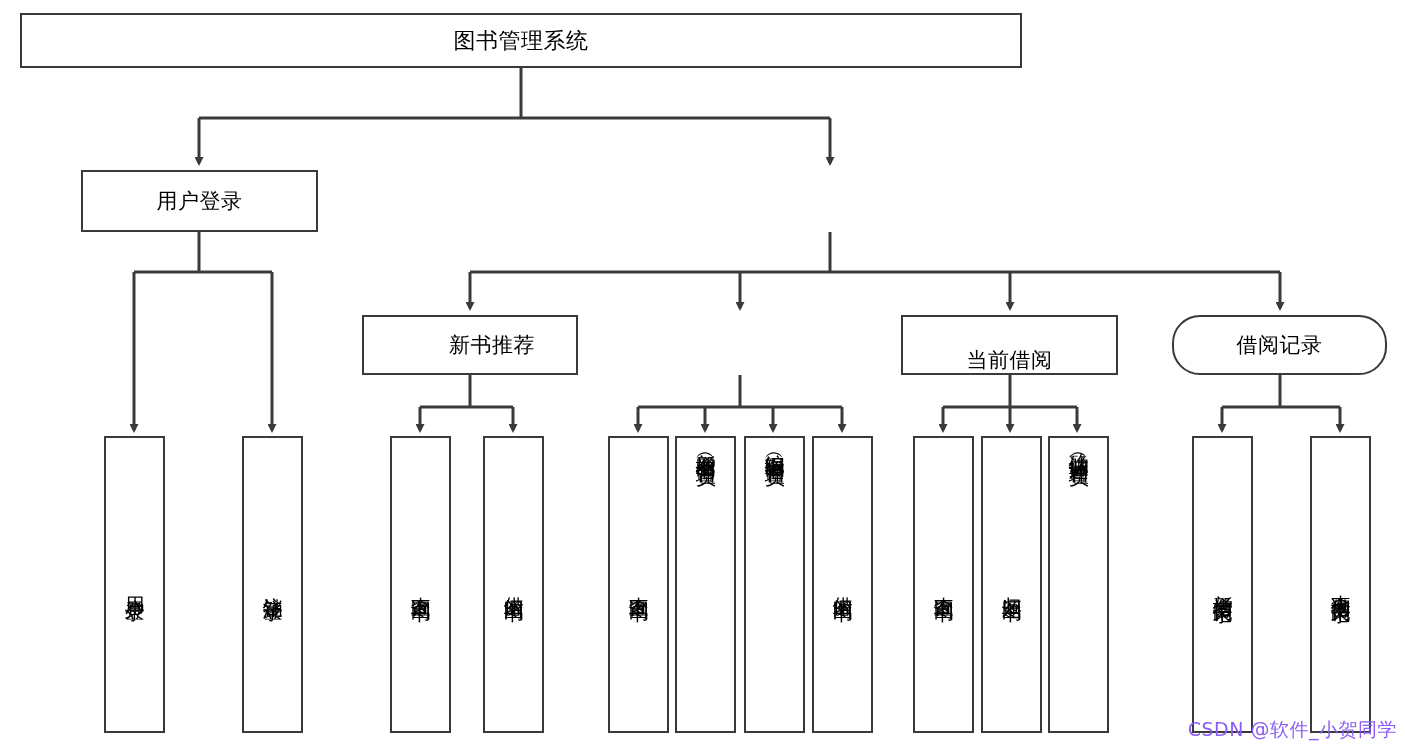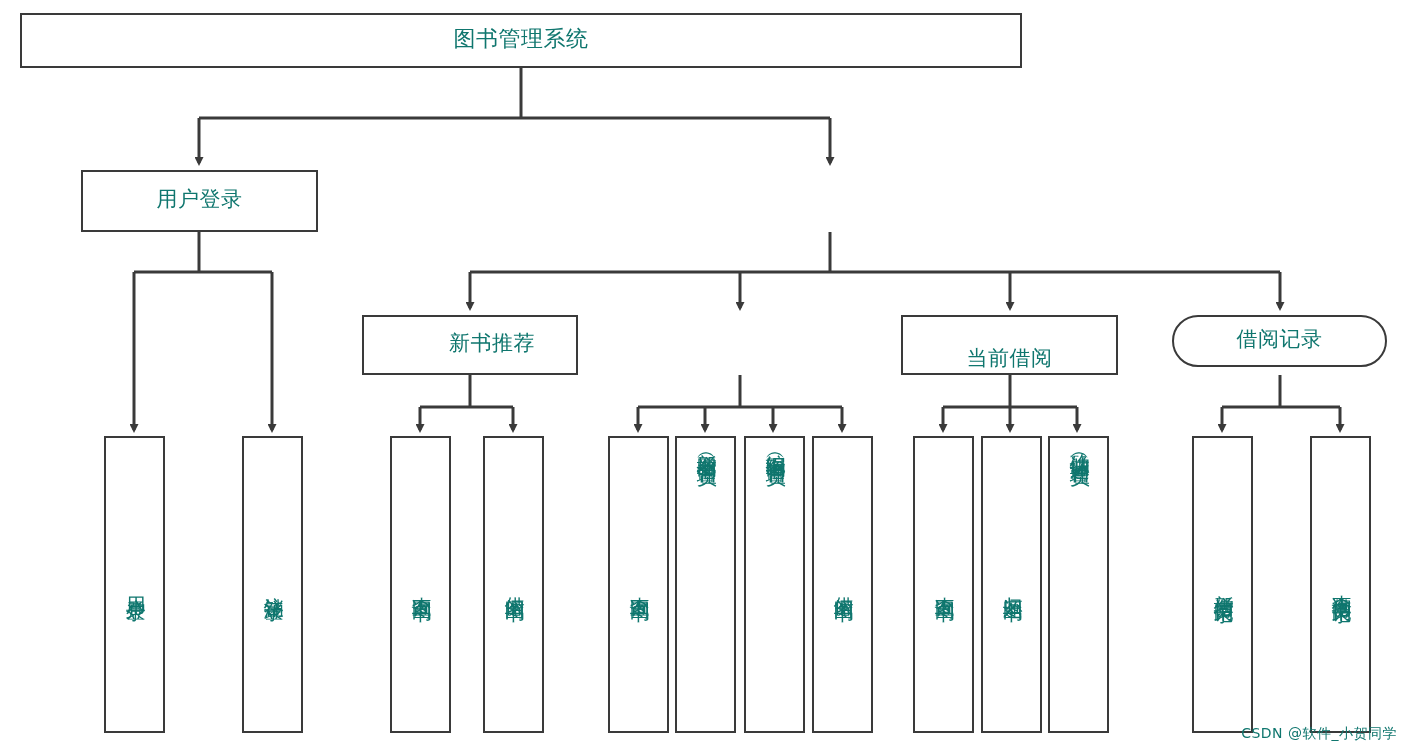--- a/index.html
+++ b/index.html
@@ -27,23 +27,22 @@
     pointer-events: none;
   }
   .node {
     position: absolute;
     box-sizing: border-box;
     border: 2.5px solid #3a3a3a;
     background: #ffffff;
     display: flex;
     align-items: center;
     justify-content: center;
-    color: #0f766e;
+    color: #000000;
     line-height: 1.18;
-    font-family: Liberation Mono, monospace;
   }
   .node .label {
     display: block;
     text-align: center;
     white-space: pre-line;
   }
   
   .node.h .label {
     writing-mode: horizontal-tb;
     font-size: 21px;
@@ -60,22 +59,22 @@
     text-orientation: upright;
     font-size: 20px;
     letter-spacing: 2px;
     margin: 0 auto;
   }
   .node.v.pad-mid { align-items: center; }
   .watermark {
     position: absolute;
     right: 8px;
     bottom: 4px;
-    font-size: 14px;
-    color: #0f766e;
+    font-size: 19px;
+    color: #8b5cf6;
     letter-spacing: 0.5px;
     white-space: nowrap;
     font-family: "DejaVu Sans", "Liberation Sans", sans-serif;
   }
 </style>
 </head>
 <body>
 
 <div id="canvas">
 
@@ -136,21 +135,21 @@
   <div class="node h" style="left:81px; top:170px; width:237px; height:62px;">
     <span class="label">用户登录</span>
   </div>
 
   <div class="node h" style="left:362px; top:315px; width:216px; height:60px;padding-left:44px;">
     <span class="label">新书推荐</span>
   </div>
   <div class="node h" style="left:901px; top:315px; width:217px; height:60px;align-items:flex-end;">
     <span class="label">当前借阅</span>
   </div>
-  <div class="node h" style="left:1172px; top:315px; width:215px; height:52px;border-radius:28px;">
+  <div class="node h" style="left:1172px; top:315px; width:215px; height:60px;border-radius:28px;">
     <span class="label">借阅记录</span>
   </div>
 
   <div class="node v pad-mid" style="left:104px; top:436px; width:61px; height:297px;">
     <span class="label">用户登录</span>
   </div>
   <div class="node v pad-mid" style="left:242px; top:436px; width:61px; height:297px;">
     <span class="label">注销登录</span>
   </div>
 

